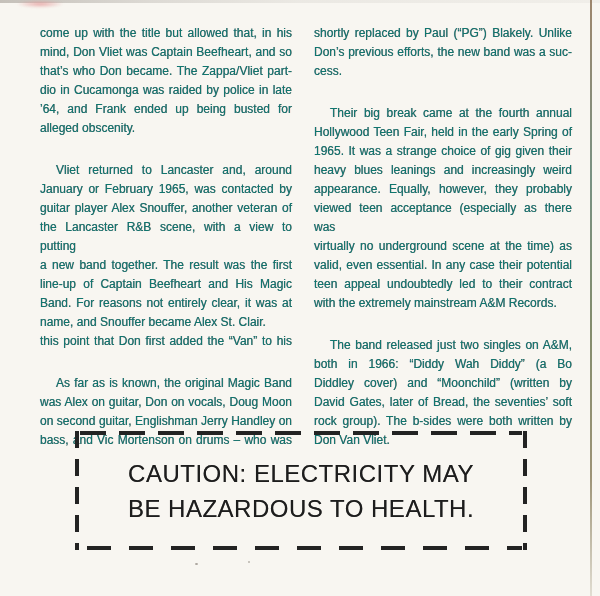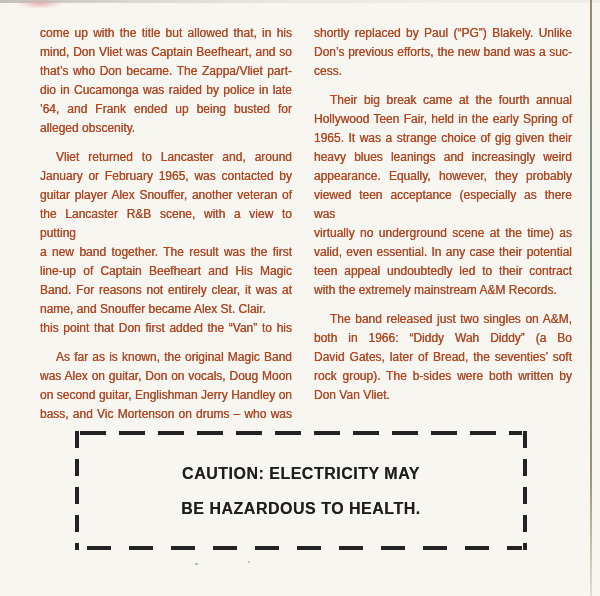--- a/index.html
+++ b/index.html
@@ -35,50 +35,50 @@
   }
   .speck { position: absolute; left: 195px; top: 563px; width: 3px; height: 2px;
     background: #aaa59d; border-radius: 50%; }
   .speck2 { position: absolute; left: 248px; top: 561px; width: 2px; height: 2px;
     background: #bab5ad; border-radius: 50%; }
 
   
   .col {
     position: absolute;
     top: 24px;
-    color: #c2410c;
+    color: #0f766e;
     font-size: 12px;
     line-height: 19px;
   }
   .col-left  { left: 40px;  width: 252px; }
   .col-right { left: 314px; width: 258px; }
 
-  .para + .para { margin-top: 10px; }
+  .para + .para { margin-top: 23px; }
 
   .line {
     text-align: justify;
     text-align-last: justify;
     text-shadow: 0.4px 0 0 rgba(170,70,60,0.20),
                 -0.4px 0 0 rgba(60,90,170,0.20),
                  0 0 0.6px rgba(64,61,58,0.55);
   }
   .line.last   { text-align-last: left; }
   .line.indent { text-indent: 16px; }
 
   
   .caution {
     position: absolute;
     left: 75px; top: 431px;
     width: 452px; height: 119px;
     display: flex; flex-direction: column;
     align-items: center; justify-content: center;
   }
   .caution-line {
-    font-size: 16px;
-    font-weight: 700;
+    font-size: 24px;
+    font-weight: 400;
     letter-spacing: 0.5px;
     line-height: 35px;
     color: #1d1d1d;
     white-space: nowrap;
     text-shadow: 0 0 0.5px rgba(0,0,0,0.55);
   }
   .cb { position: absolute; }
   .cb-top {
     top: 0; left: 5px; right: 5px; height: 4px;
     background: repeating-linear-gradient(90deg,
@@ -153,20 +153,21 @@
         <div class="line">appearance. Equally, however, they probably</div>
         <div class="line">viewed teen acceptance (especially as there was</div>
         <div class="line">virtually no underground scene at the time) as</div>
         <div class="line">valid, even essential. In any case their potential</div>
         <div class="line">teen appeal undoubtedly led to their contract</div>
         <div class="line last">with the extremely mainstream A&amp;M Records.</div>
       </div>
       <div class="para">
         <div class="line indent">The band released just two singles on A&amp;M,</div>
         <div class="line">both in 1966: “Diddy Wah Diddy” (a Bo</div>
+        <div class="line">Diddley cover) and “Moonchild” (written by</div>
         <div class="line">David Gates, later of Bread, the seventies’ soft</div>
         <div class="line">rock group). The b-sides were both written by</div>
         <div class="line last">Don Van Vliet.</div>
       </div>
     </div>
 
   <div class="caution">
     <div class="cb cb-top"></div>
     <div class="cb cb-bottom"></div>
     <div class="cb cb-left"></div>

